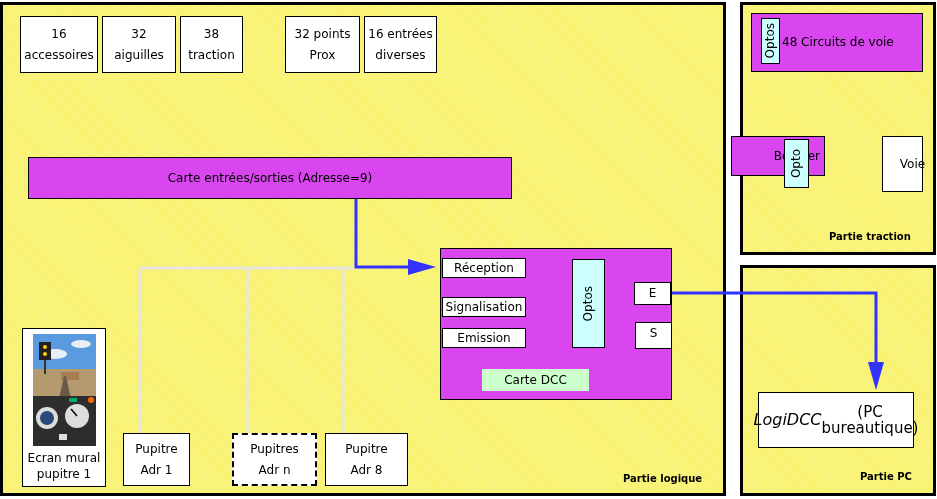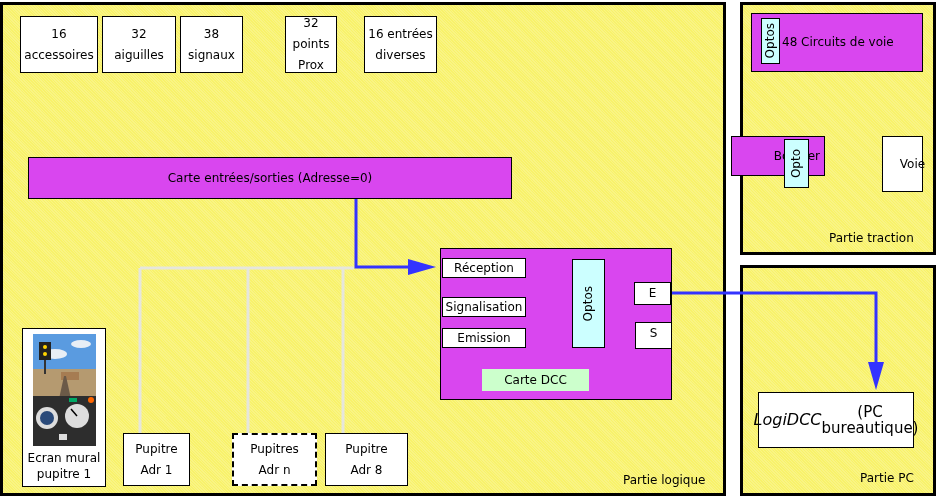--- a/index.html
+++ b/index.html
@@ -22,21 +22,21 @@
     display: flex; align-items: center; justify-content: center;
     text-align: center; font-size: 12px; line-height: 21px;
   }
   .green { background: #d946ef; border: 1px solid #000; }
   .cyan  { background: #ccffff; border: 1px solid #000; }
   .vert {
     writing-mode: vertical-rl; transform: rotate(180deg);
     font-size: 12px;
   }
   .panel-label {
-    position: absolute; font-weight: normal; font-size: 12px;
+    position: absolute; font-weight: bold; font-size: 10px;
   }
   svg.wires { position: absolute; left: 0; top: 0; pointer-events: none; }
   .photo {
     position: absolute; left: 33px; top: 334px; width: 63px; height: 112px;
     overflow: hidden; box-sizing: border-box;
   }
 </style>
 </head>
 <body>
 
@@ -64,33 +64,33 @@
 <div class="box" style="left:20px;top:16px;width:78px;height:57px;flex-direction:column;">
   <span>16</span>
   <span>accessoires</span>
 </div>
 <div class="box" style="left:102px;top:16px;width:74px;height:57px;flex-direction:column;">
   <span>32</span>
   <span>aiguilles</span>
 </div>
 <div class="box" style="left:180px;top:16px;width:63px;height:57px;flex-direction:column;">
   <span>38</span>
-  <span>signaux</span>
+  <span>traction</span>
 </div>
-<div class="box" style="left:285px;top:16px;width:52px;height:57px;flex-direction:column;">
+<div class="box" style="left:285px;top:16px;width:75px;height:57px;flex-direction:column;">
   <span>32 points</span>
   <span>Prox</span>
 </div>
 <div class="box" style="left:364px;top:16px;width:73px;height:57px;flex-direction:column;">
   <span>16 entrées</span>
   <span>diverses</span>
 </div>
 
 <div class="box green" style="left:28px;top:157px;width:484px;height:42px;">
-  <span>Carte entrées/sorties (Adresse=0)</span>
+  <span>Carte entrées/sorties (Adresse=9)</span>
 </div>
 
 <div class="box green" style="left:440px;top:248px;width:232px;height:152px;"></div>
 <div class="box" style="left:442px;top:258px;width:84px;height:20px;">
   <span>Réception</span>
 </div>
 <div class="box" style="left:442px;top:297px;width:84px;height:20px;">
   <span>Signalisation</span>
 </div>
 <div class="box" style="left:442px;top:328px;width:84px;height:20px;">

